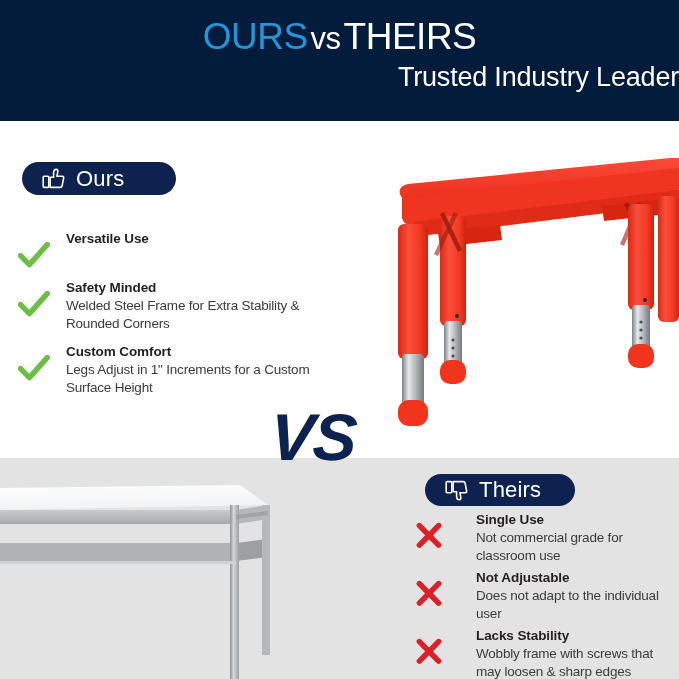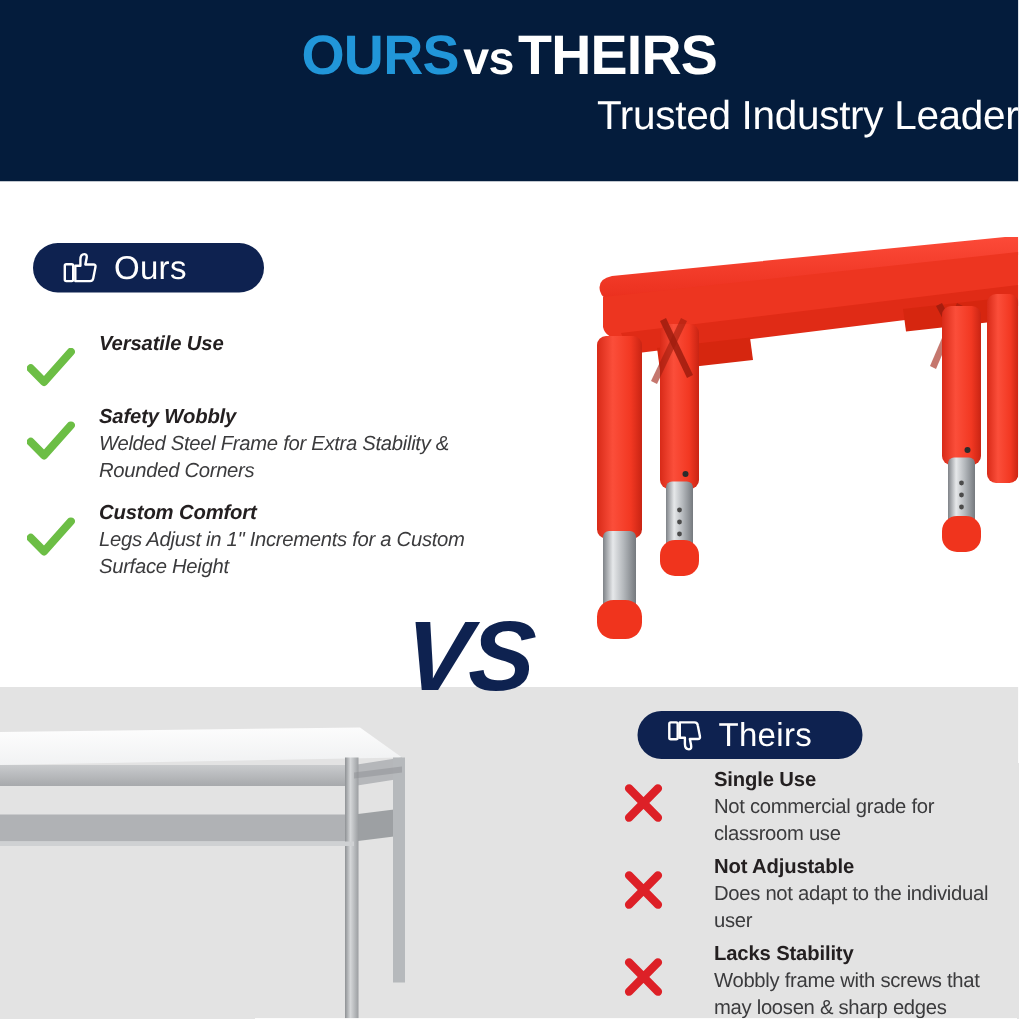--- a/index.html
+++ b/index.html
@@ -27,21 +27,21 @@
     height: 121px;
     background: #041c3c;
     overflow: hidden;
   }
   .header-title {
     position: absolute;
     left: 0; top: 18px;
     width: 679px;
     text-align: center;
     font-size: 37px;
-    font-weight: bold;
+    font-weight: normal;
     letter-spacing: -0.5px;
     line-height: 1.05;
     color: #ffffff;
     white-space: nowrap;
   }
   .header-title .ours-word { color: #2196d9; }
   .header-title .vs-word {
     color: #ffffff;
     font-size: 31px;
     padding: 0 3px;
@@ -128,21 +128,21 @@
     left: 425px; top: 474px;
     width: 150px; height: 32px;
     padding-left: 20px;
   }
   #pill-theirs .pill-label { margin-left: 11px; }
 
   
   .feature-list {
     position: absolute;
   }
-  #list-ours { left: 18px; top: 220px; width: 300px; font-style: italic; }
+  #list-ours { left: 18px; top: 230px; width: 300px; }
   #list-theirs { left: 415px; top: 511px; width: 264px; }
 
   .feature-row {
     display: flex;
     align-items: flex-start;
   }
   #list-ours .feature-row { margin-bottom: 10px; }
   #list-theirs .feature-row { margin-bottom: 4px; gap: 14px; }
 
   .mark {
@@ -324,21 +324,21 @@
       </span>
     </div>
 
     <div class="feature-row">
       <span class="mark">
         <svg width="32" height="27" viewBox="0 0 32 27" xmlns="http://www.w3.org/2000/svg">
           <path d="M2.5 13.6 L11.4 22.6 L29.2 2.6" fill="none" stroke="#6cbe45" stroke-width="5.4" stroke-linecap="round" stroke-linejoin="round"></path>
         </svg>
       </span>
       <span class="feature-text">
-        <div class="feature-title">Safety Wobbly</div>
+        <div class="feature-title">Safety Minded</div>
         <div class="feature-desc">Welded Steel Frame for Extra Stability &amp; Rounded Corners</div>
       </span>
     </div>
 
     <div class="feature-row">
       <span class="mark">
         <svg width="32" height="27" viewBox="0 0 32 27" xmlns="http://www.w3.org/2000/svg">
           <path d="M2.5 13.6 L11.4 22.6 L29.2 2.6" fill="none" stroke="#6cbe45" stroke-width="5.4" stroke-linecap="round" stroke-linejoin="round"></path>
         </svg>
       </span>

